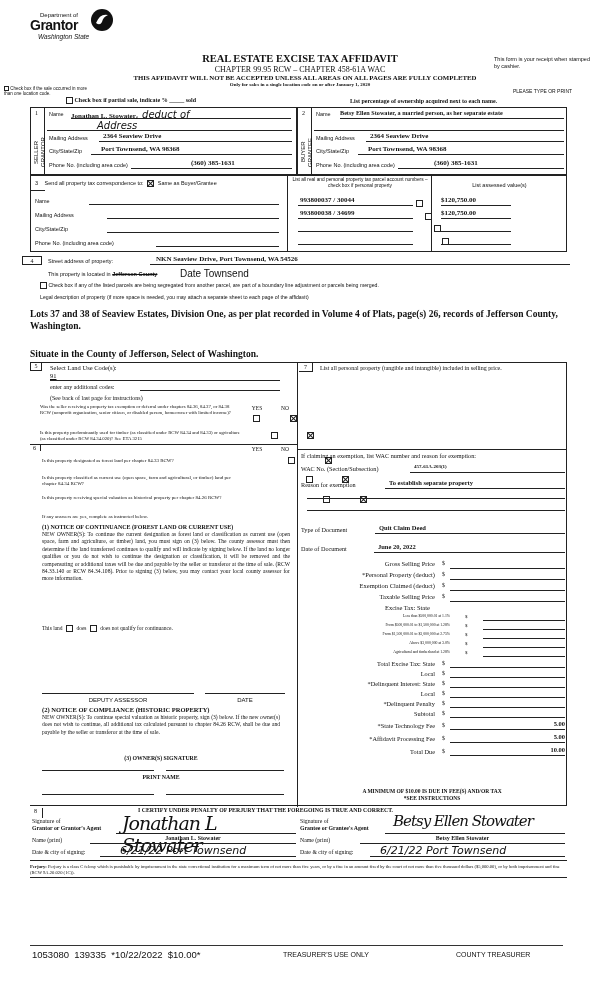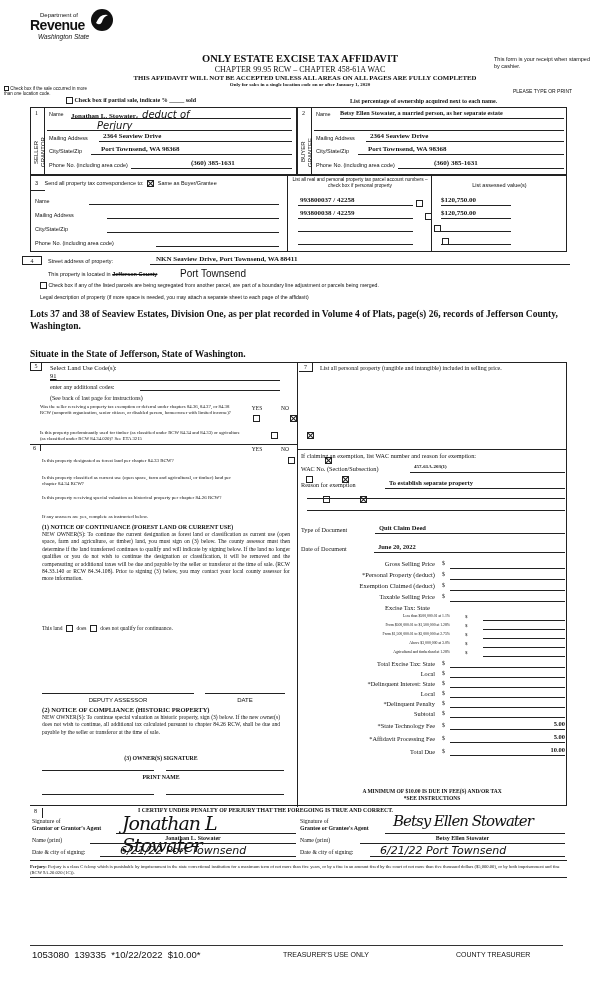--- a/index.html
+++ b/index.html
@@ -21,29 +21,29 @@
   .center { text-align: center; }
 </style>
 </head>
 <body>
 
 
 
 
 <div class="abs sans" style="left:30px;top:8px;width:90px;height:40px;">
   <div style="position:absolute;left:10px;top:4px;font-size:6px;">Department of</div>
-  <div style="position:absolute;left:0;top:9px;font-size:14px;font-weight:bold;letter-spacing:-0.5px;">Revenue</div>
+  <div style="position:absolute;left:0;top:9px;font-size:14px;font-weight:bold;letter-spacing:-0.5px;">Grantor</div>
   <div style="position:absolute;left:8px;top:25px;font-size:6.5px;font-style:italic;">Washington State</div>
   <svg style="position:absolute;left:60px;top:0;" width="24" height="24" viewBox="0 0 24 24">
     <circle cx="12" cy="12" r="11" fill="#111"></circle>
     <path d="M6 15 Q10 5 18 7 Q13 9 12 14 Q10 18 6 15Z" fill="#fff"></path>
   </svg>
 </div>
 
-<div class="abs center bold" style="left:150px;top:53px;width:300px;font-size:10.5px;">ONLY ESTATE EXCISE TAX AFFIDAVIT</div>
+<div class="abs center bold" style="left:150px;top:53px;width:300px;font-size:10.5px;">REAL ESTATE EXCISE TAX AFFIDAVIT</div>
 <div class="abs center" style="left:150px;top:65px;width:300px;font-size:8px;">CHAPTER 99.95 RCW – CHAPTER 458-61A WAC</div>
 <div class="abs center bold" style="left:95px;top:74px;width:420px;font-size:6.8px;">THIS AFFIDAVIT WILL NOT BE ACCEPTED UNLESS ALL AREAS ON ALL PAGES ARE FULLY COMPLETED</div>
 <div class="abs center bold" style="left:150px;top:82px;width:300px;font-size:5px;">Only for sales in a single location code on or after January 1, 2020</div>
 <div class="abs sans" style="left:494px;top:56px;width:100px;font-size:5.5px;line-height:7px;">This form is your receipt when stamped by cashier.</div>
 <div class="abs sans" style="left:513px;top:88px;font-size:5px;">PLEASE TYPE OR PRINT</div>
 
 <div class="abs sans" style="left:4px;top:86px;width:90px;font-size:4.5px;line-height:5px;">
   <span class="cb" style="width:5px;height:5px;"></span>
   <span>Check box if the sale occurred in more than one location code.</span>
 </div>
@@ -57,21 +57,21 @@
 <div class="abs box" style="left:30px;top:107px;width:267px;height:68px;">
   <div class="abs" style="left:0;top:0;width:14px;height:66px;border-right:1px solid #222;">
     <div class="abs" style="left:4px;top:2px;font-size:6px;">1</div>
     <div class="abs vlabel sans" style="left:2px;top:26px;width:10px;height:36px;">SELLER GRANTOR</div>
   </div>
   <div class="abs sans" style="left:18px;top:3px;font-size:5.5px;">Name</div>
   <div class="abs line" style="left:40px;top:1px;width:220px;height:10px;">
     <span class="bold" style="font-size:7px;">Jonathan L. Stowater</span><span class="hand" style="font-size:10px;">, deduct of</span>
   </div>
   <div class="abs line" style="left:16px;top:12px;width:245px;height:11px;">
-    <span class="hand" style="font-size:10px;padding-left:50px;">Perjury</span>
+    <span class="hand" style="font-size:10px;padding-left:50px;">Address</span>
   </div>
   <div class="abs sans" style="left:18px;top:27px;font-size:5.5px;">Mailing Address</div>
   <div class="abs line bold" style="left:68px;top:24px;width:193px;height:10px;font-size:7px;padding-left:4px;">2364 Seaview Drive</div>
   <div class="abs sans" style="left:18px;top:40px;font-size:5.5px;">City/State/Zip</div>
   <div class="abs line bold" style="left:60px;top:37px;width:201px;height:10px;font-size:7px;padding-left:10px;">Port Townsend, WA  98368</div>
   <div class="abs sans" style="left:18px;top:54px;font-size:5.5px;">Phone No. (including area code)</div>
   <div class="abs line bold" style="left:100px;top:51px;width:161px;height:10px;font-size:7px;padding-left:60px;">(360) 385-1631</div>
 </div>
 
 <div class="abs box" style="left:297px;top:107px;width:270px;height:68px;">
@@ -106,55 +106,55 @@
   <div class="abs sans" style="left:4px;top:50px;font-size:5.5px;">City/State/Zip</div>
   <div class="abs line" style="left:76px;top:49px;width:172px;height:8px;"></div>
   <div class="abs sans" style="left:4px;top:64px;font-size:5.5px;">Phone No. (including area code)</div>
   <div class="abs line" style="left:125px;top:63px;width:123px;height:8px;"></div>
 
   <div class="abs" style="left:256px;top:0;width:1px;height:75px;background:#222;"></div>
   <div class="abs sans center" style="left:258px;top:1px;width:142px;font-size:4.8px;line-height:6px;">List all real and personal property tax parcel account numbers – check box if personal property</div>
   <div class="abs" style="left:400px;top:0;width:1px;height:75px;background:#222;"></div>
   <div class="abs sans center" style="left:402px;top:6px;width:133px;font-size:5.5px;">List assessed value(s)</div>
 
-  <div class="abs line bold" style="left:267px;top:20px;width:115px;height:10px;font-size:7px;padding-left:2px;">993800037 / 42258</div>
+  <div class="abs line bold" style="left:267px;top:20px;width:115px;height:10px;font-size:7px;padding-left:2px;">993800037 / 30044</div>
   <span class="abs cb" style="left:385px;top:23px;"></span>
   <div class="abs line bold" style="left:410px;top:20px;width:70px;height:10px;font-size:7px;">$120,750.00</div>
 
-  <div class="abs line bold" style="left:267px;top:33px;width:115px;height:10px;font-size:7px;padding-left:2px;">993800038 / 42259</div>
+  <div class="abs line bold" style="left:267px;top:33px;width:115px;height:10px;font-size:7px;padding-left:2px;">993800038 / 34699</div>
   <span class="abs cb" style="left:385px;top:36px;"></span>
   <div class="abs line bold" style="left:410px;top:33px;width:70px;height:10px;font-size:7px;">$120,750.00</div>
 
   <div class="abs line" style="left:267px;top:46px;width:115px;height:10px;"></div>
   <span class="abs cb" style="left:385px;top:48px;"></span>
   <div class="abs line" style="left:410px;top:46px;width:70px;height:10px;"></div>
 
   <div class="abs line" style="left:267px;top:59px;width:115px;height:10px;"></div>
   <span class="abs cb" style="left:385px;top:61px;"></span>
   <div class="abs line" style="left:410px;top:59px;width:70px;height:10px;"></div>
 </div>
 
 
 <div class="abs box center" style="left:22px;top:256px;width:20px;height:9px;font-size:6px;line-height:8px;">4</div>
 <div class="abs sans" style="left:48px;top:258px;font-size:5.5px;">Street address of property:</div>
-<div class="abs line bold" style="left:150px;top:255px;width:420px;height:10px;font-size:7px;padding-left:6px;">NKN Seaview Drive, Port Townsend, WA  88411</div>
+<div class="abs line bold" style="left:150px;top:255px;width:420px;height:10px;font-size:7px;padding-left:6px;">NKN Seaview Drive, Port Townsend, WA  54526</div>
 
 <div class="abs sans" style="left:48px;top:271px;font-size:5.5px;">
   <span>This property is located in</span>
   <span class="bold" style="text-decoration:line-through;">Jefferson County</span>
 </div>
-<div class="abs sans" style="left:180px;top:268px;font-size:10px;">Port Townsend</div>
+<div class="abs sans" style="left:180px;top:268px;font-size:10px;">Date Townsend</div>
 
 <div class="abs sans" style="left:40px;top:282px;font-size:5.2px;">
   <span class="cb"></span>
   <span>Check box if any of the listed parcels are being segregated from another parcel, are part of a boundary line adjustment or parcels being merged.</span>
 </div>
 <div class="abs sans" style="left:40px;top:294px;font-size:5.2px;">Legal description of property (if more space is needed, you may attach a separate sheet to each page of the affidavit)</div>
 <div class="abs bold" style="left:30px;top:308px;width:540px;font-size:9.5px;line-height:12px;">Lots 37 and 38 of Seaview Estates, Division One, as per plat recorded in Volume 4 of Plats, page(s) 26, records of Jefferson County, Washington.</div>
-<div class="abs bold" style="left:30px;top:349px;font-size:9.5px;">Situate in the State of Jefferson, State of Washington.</div>
+<div class="abs bold" style="left:30px;top:349px;font-size:9.5px;">Situate in the County of Jefferson, Select of Washington.</div>
 
 
 <div class="abs" style="left:30px;top:362px;width:537px;height:444px;border-top:1px solid #222;border-right:1px solid #222;">
   <div class="abs" style="left:267px;top:0;width:1px;height:444px;background:#222;"></div>
 </div>
 
 
 <div class="abs box center" style="left:30px;top:362px;width:12px;height:9px;font-size:6px;line-height:8px;border-top:none;">5</div>
 <div class="abs" style="left:50px;top:364px;font-size:6.5px;">Select Land Use Code(s):</div>
 <div class="abs line" style="left:50px;top:372px;width:230px;height:9px;font-size:6.5px;text-decoration:underline;">91</div>

